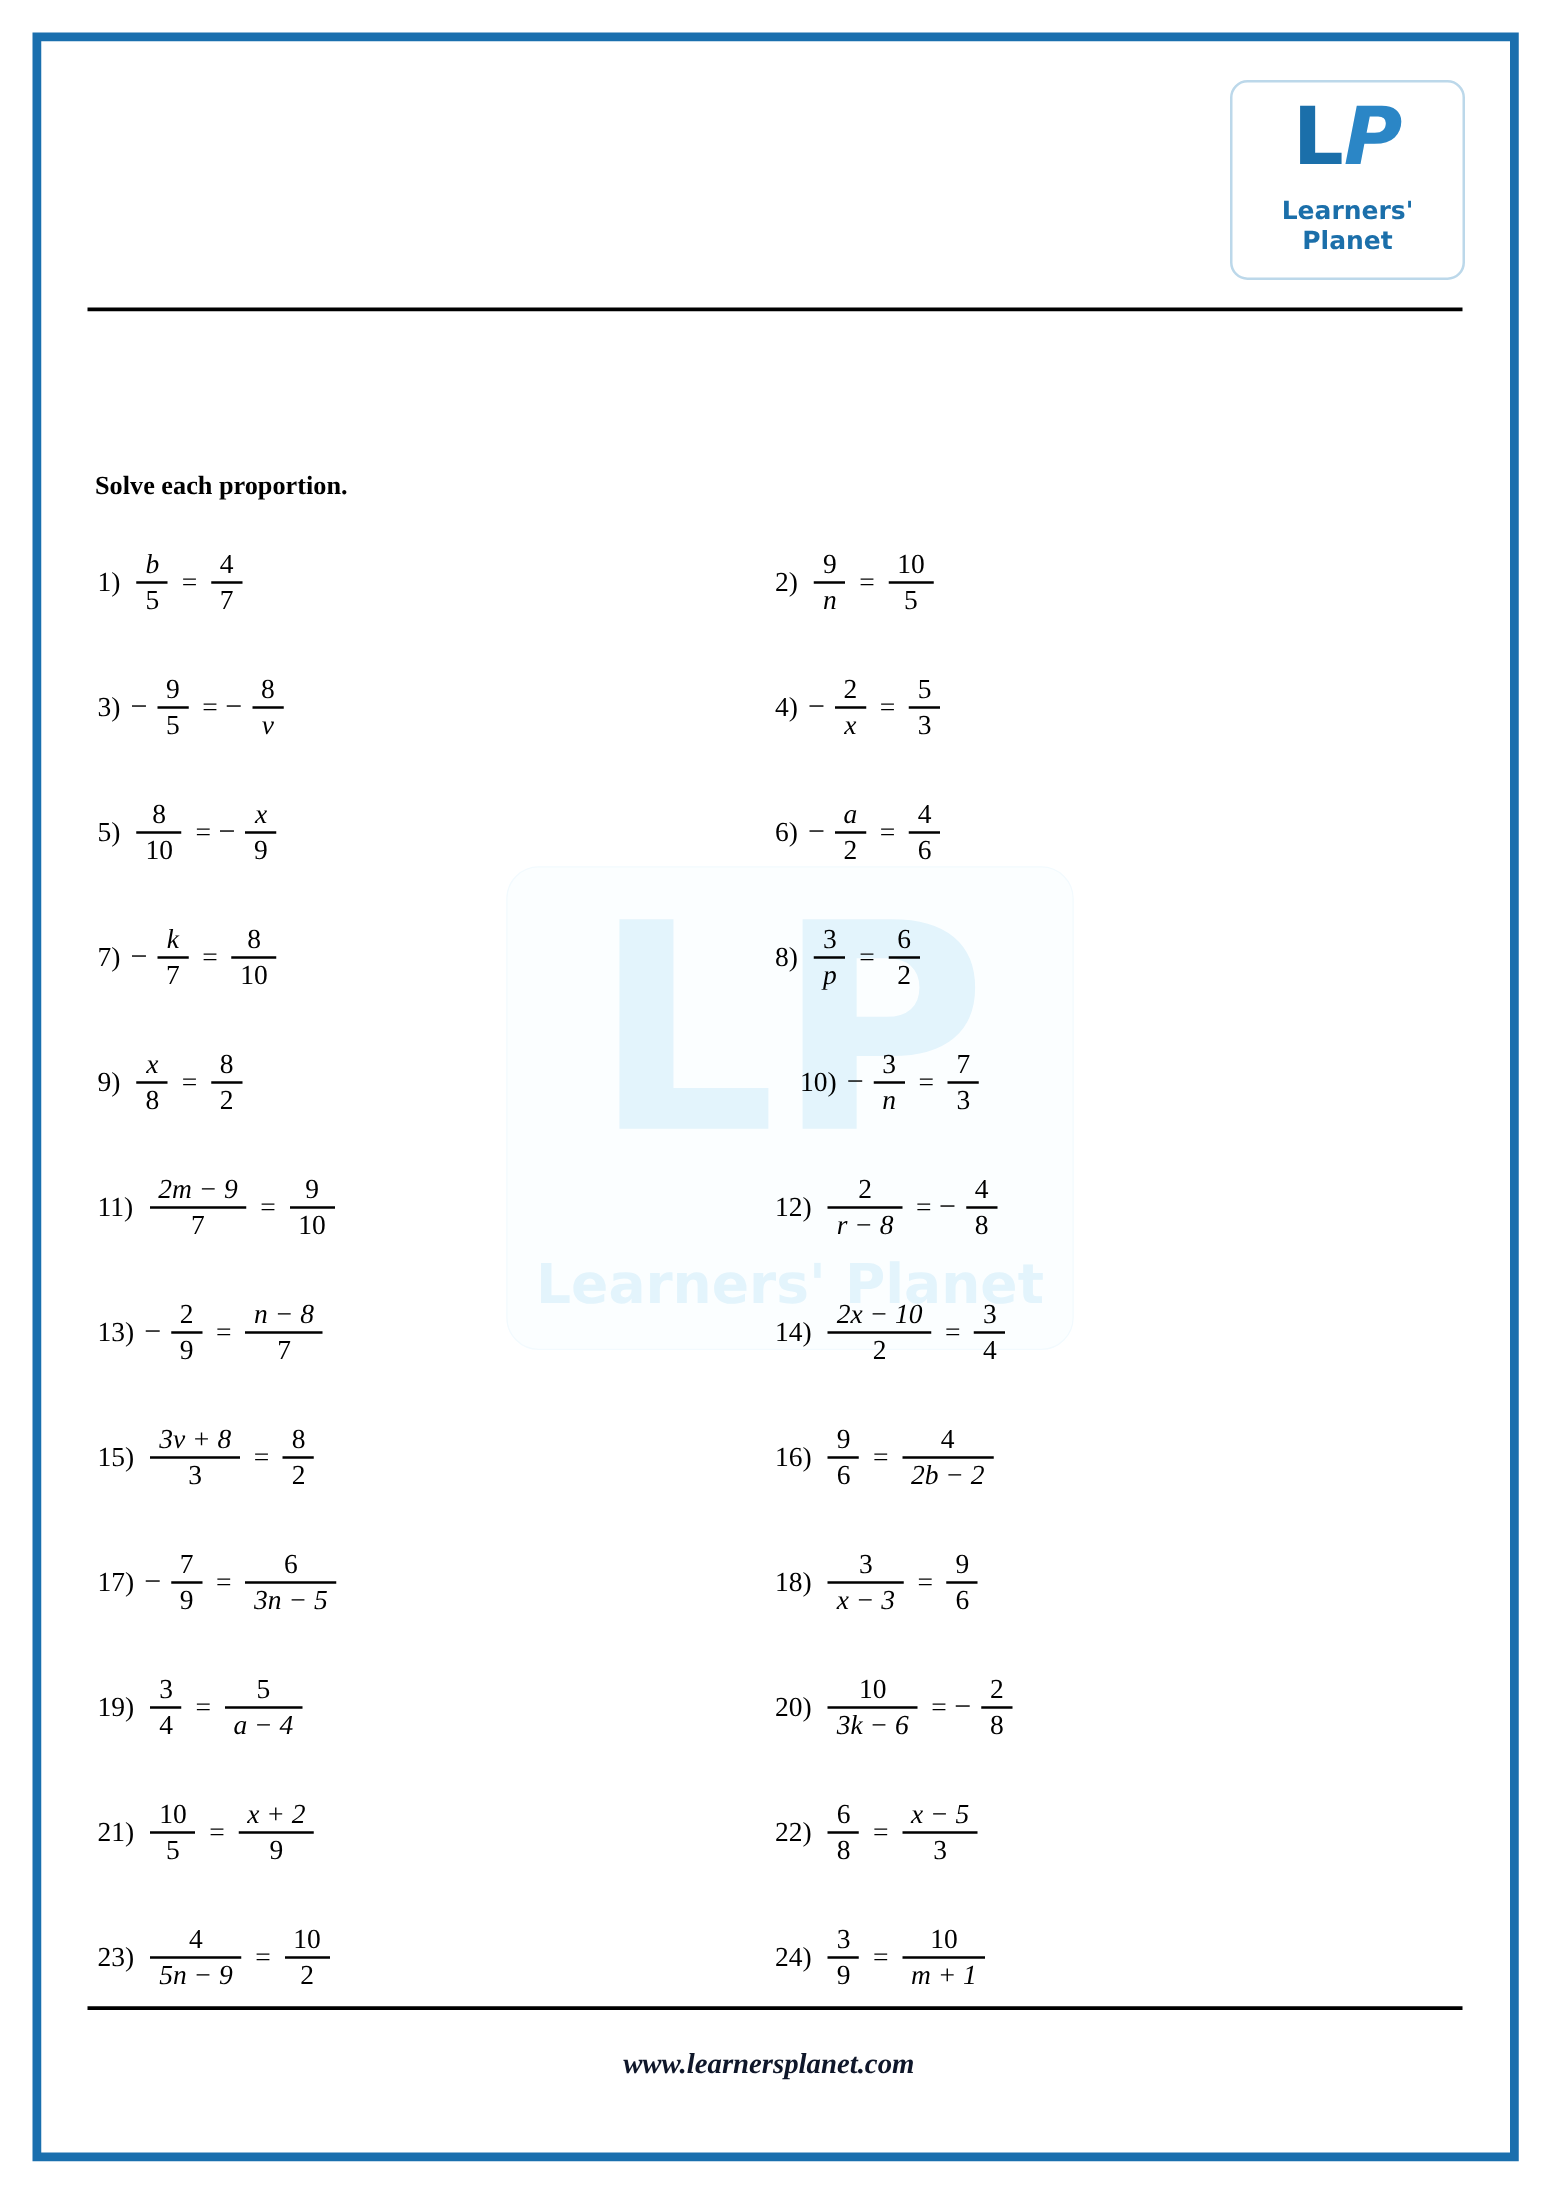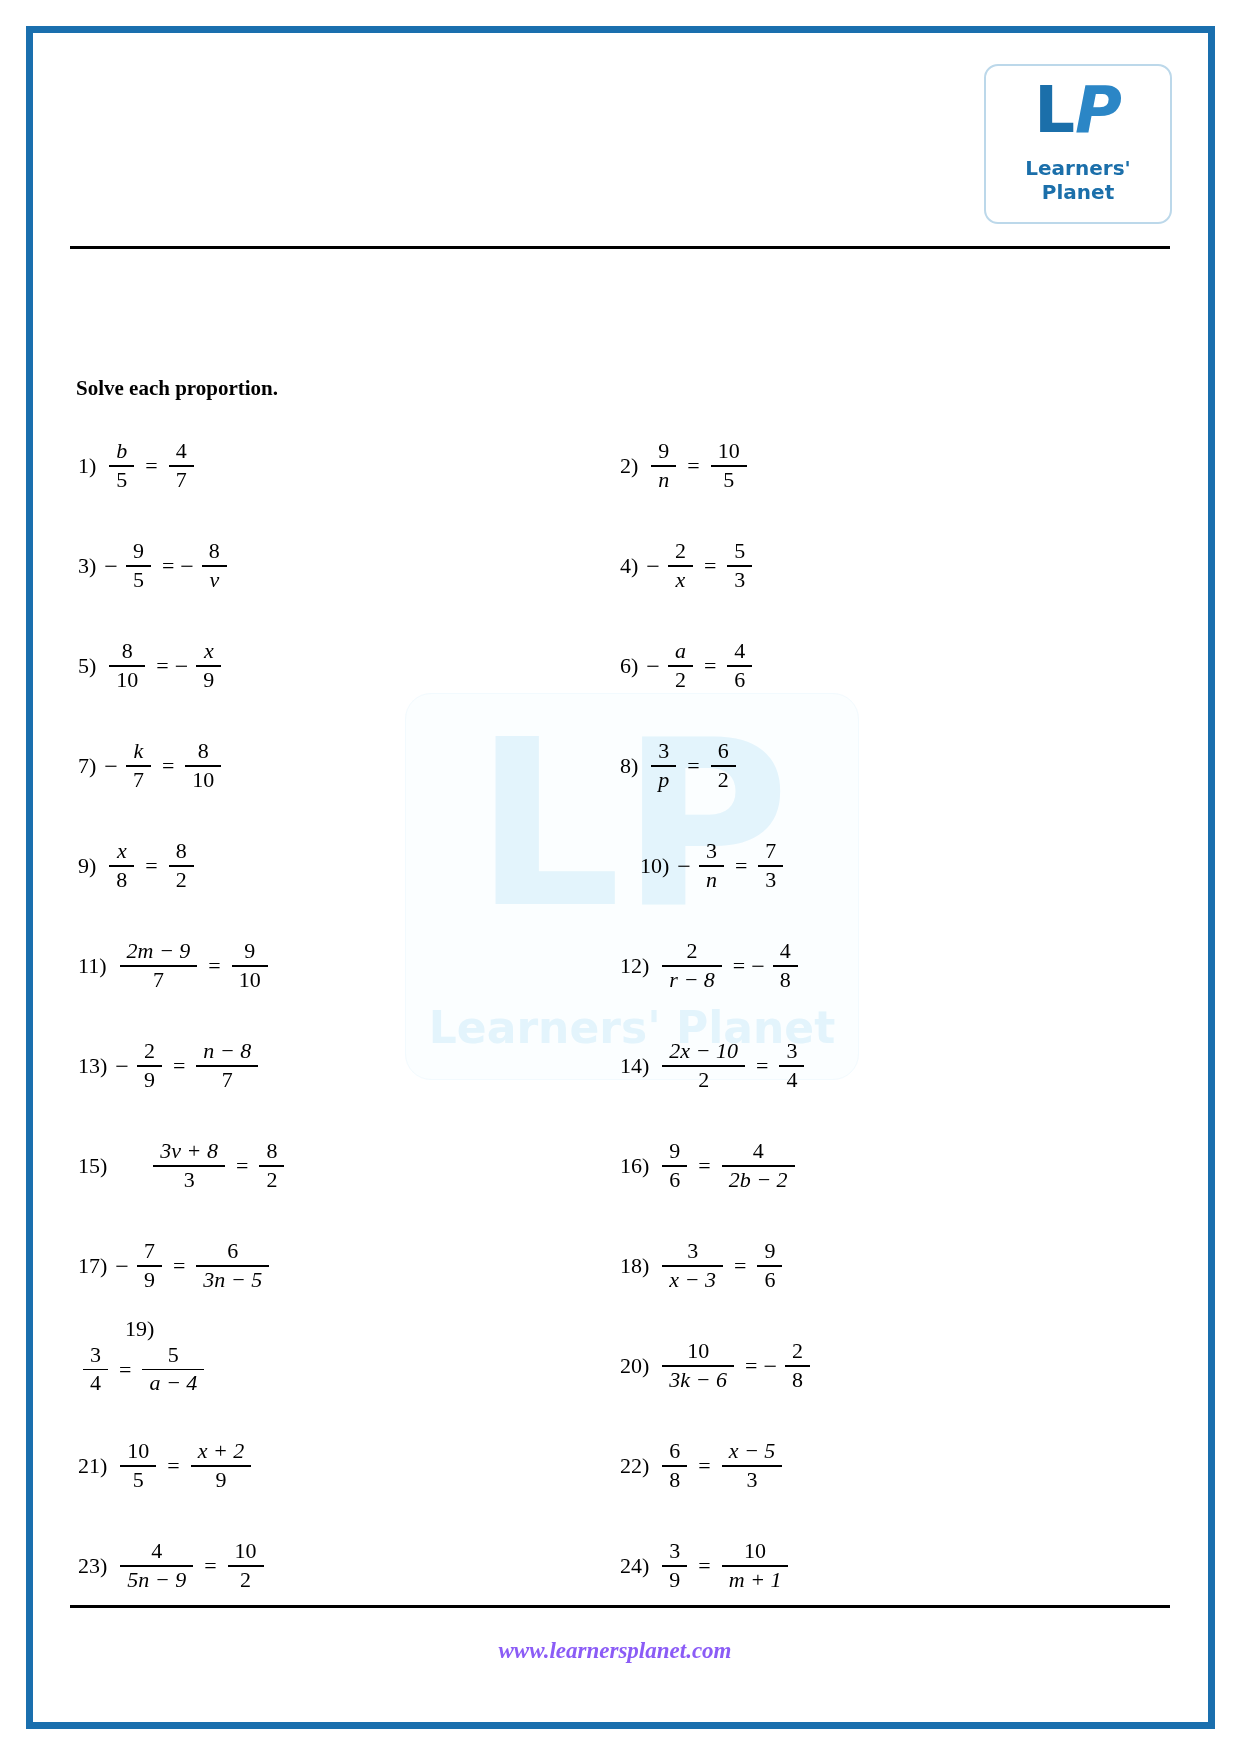--- a/index.html
+++ b/index.html
@@ -219,21 +219,21 @@
   }
   .footer {
     position: absolute;
     left: 0;
     bottom: 44px;
     width: 1110px;
     text-align: center;
     font-size: 23px;
     font-style: italic;
     font-weight: bold;
-    color: #8b5cf6;
+    color: #0f172a;
   }
 </style>
 </head>
 <body>
 
 <div class="page">
   <div class="outer-border"></div>
 
   <div class="inner-area">
 
@@ -498,21 +498,21 @@
               <span class="eq">=</span>
               <div class="frac">
                 <div class="top">3</div>
                 <div class="bar"></div>
                 <div class="bot">4</div>
               </div>
             </span>
           </div>
         </div>
         <div class="prow" style="height: 100px;">
-          <div class="pcell left" style="top: 0px; height: 100px; gap: 33px;">
+          <div class="pcell left" style="top: 0px; height: 100px;">
             <span class="num">15)</span>
             <span class="expr">
               <div class="frac">
                 <div class="top ital">3v + 8</div>
                 <div class="bar"></div>
                 <div class="bot">3</div>
               </div>
               <span class="eq">=</span>
               <div class="frac">
                 <div class="top">8</div>
@@ -567,21 +567,21 @@
               <span class="eq">=</span>
               <div class="frac">
                 <div class="top">9</div>
                 <div class="bar"></div>
                 <div class="bot">6</div>
               </div>
             </span>
           </div>
         </div>
         <div class="prow" style="height: 100px;">
-          <div class="pcell left" style="top: 0px; height: 100px; flex-direction: column;">
+          <div class="pcell left" style="top: 0px; height: 100px;">
             <span class="num">19)</span>
             <span class="expr">
               <div class="frac">
                 <div class="top">3</div>
                 <div class="bar"></div>
                 <div class="bot">4</div>
               </div>
               <span class="eq">=</span>
               <div class="frac">
                 <div class="top">5</div>

